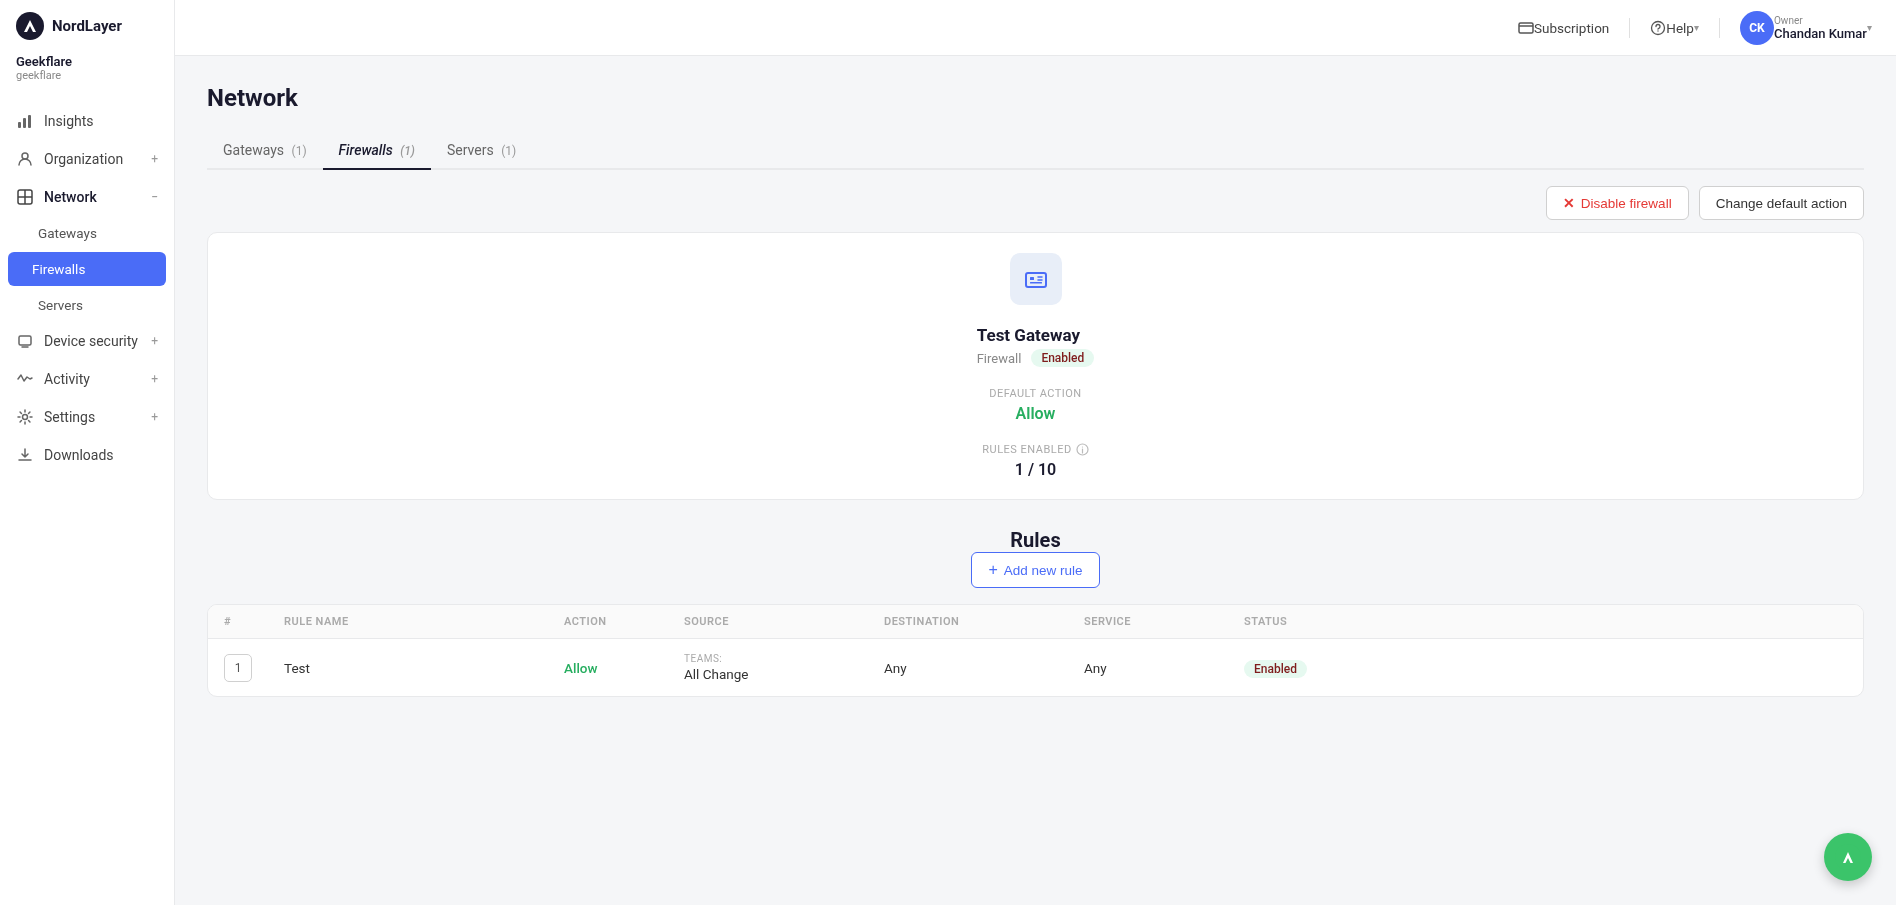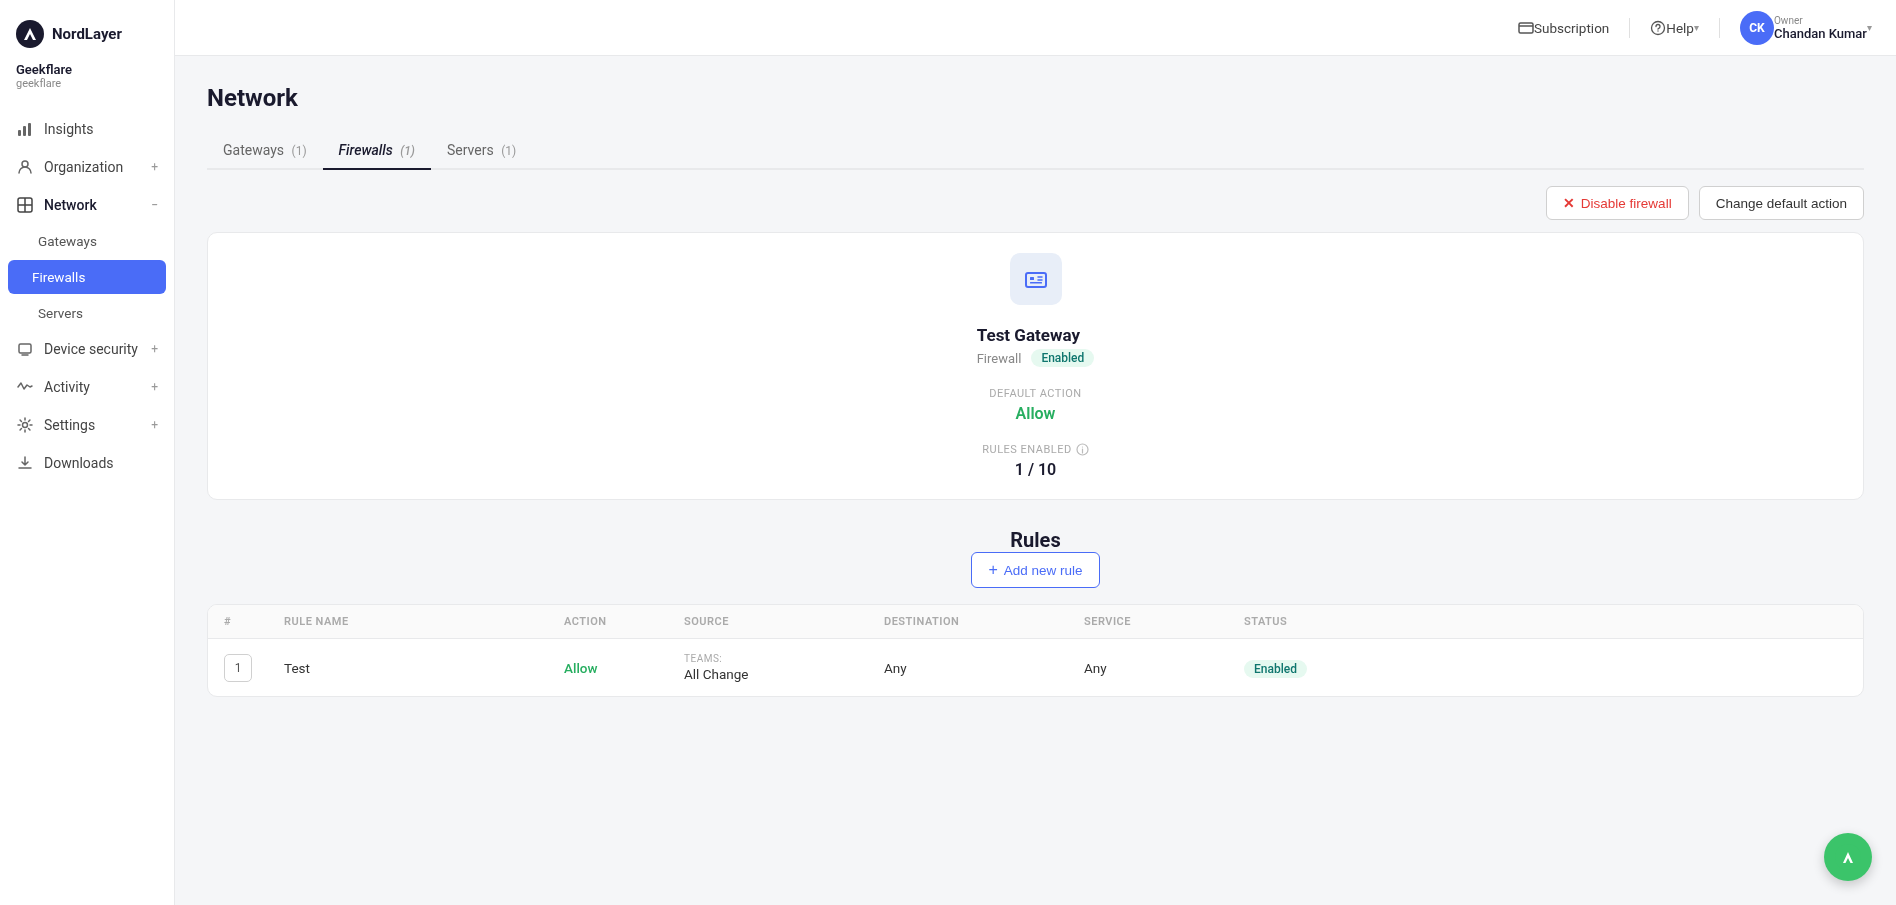--- a/index.html
+++ b/index.html
@@ -12,21 +12,21 @@
       border-right: 1px solid #e8e9eb;
       display: flex;
       flex-direction: column;
       flex-shrink: 0;
       height: 100vh;
       overflow-y: auto;
     }
     .sidebar-logo {
       display: flex;
       align-items: center;
-      padding: 20px 16px 10px 16px;
+      padding: 12px 16px 10px 16px;
       gap: 8px;
     }
     .logo-icon {
       width: 28px;
       height: 28px;
     }
     .logo-text {
       font-size: 15px;
       font-weight: 700;
       color: #1a1a2e;
@@ -198,21 +198,21 @@
       border-radius: 10px;
       display: flex;
       align-items: center;
       justify-content: center;
     }
     .gateway-info { flex: 1; }
     .gateway-name { font-size: 17px; font-weight: 700; color: #1a1a2e; margin-bottom: 4px; }
     .gateway-meta { display: flex; align-items: center; gap: 10px; font-size: 13px; color: #888; }
     .badge-enabled {
       background: #e6f9f0;
-      color: #0f766e;
+      color: #7f1d1d;
       padding: 2px 10px;
       border-radius: 12px;
       font-size: 12px;
       font-weight: 500;
     }
     .gateway-stat { display: flex; flex-direction: column; align-items: center; min-width: 140px; }
     .stat-label { font-size: 11px; color: #aaa; text-transform: uppercase; letter-spacing: 0.5px; margin-bottom: 4px; display: flex; align-items: center; gap: 4px; }
     .stat-value-green { font-size: 16px; font-weight: 600; color: #27ae60; }
     .stat-value { font-size: 16px; font-weight: 600; color: #1a1a2e; }
 

